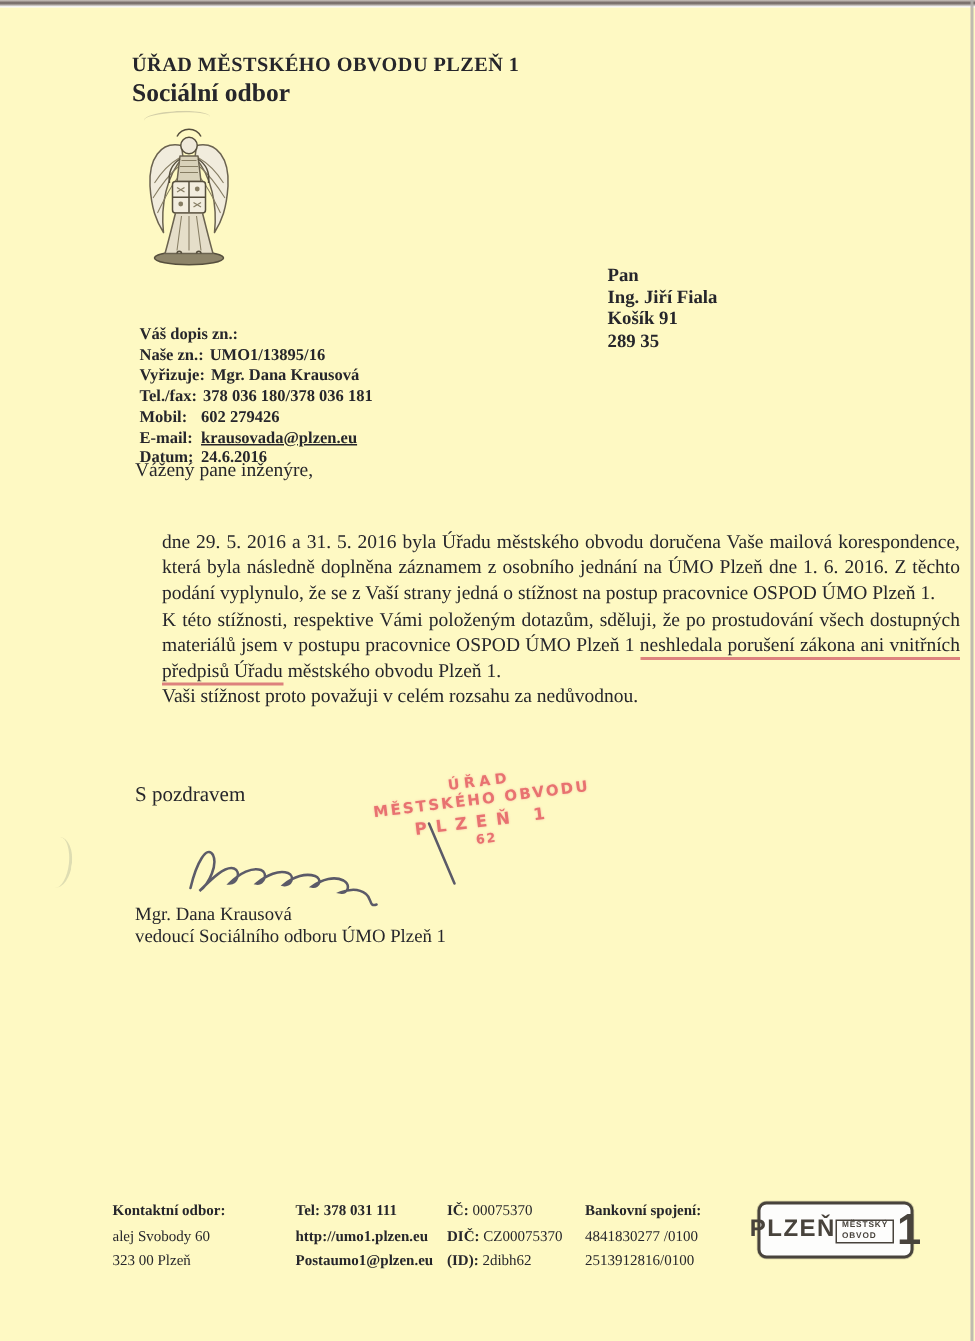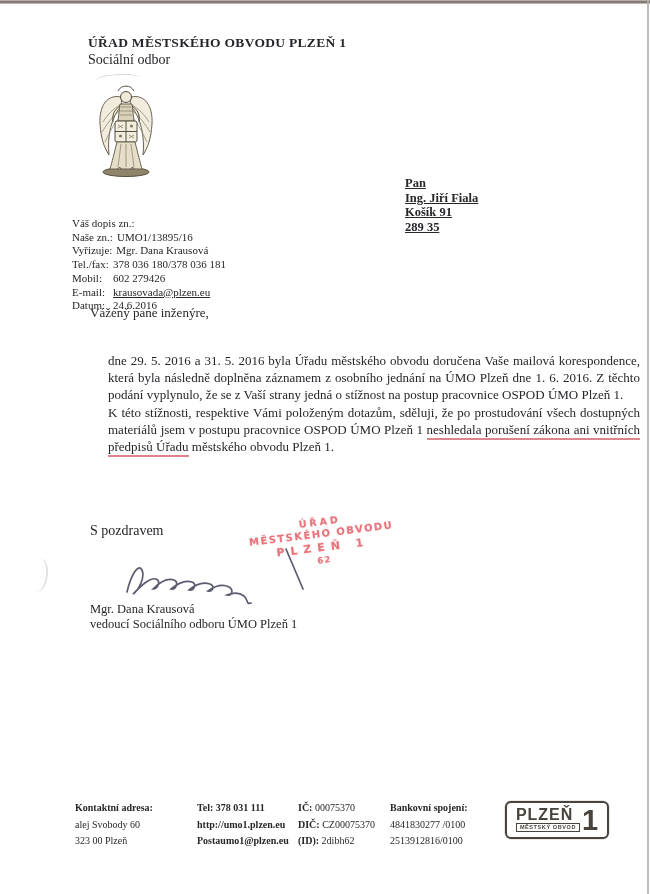--- a/index.html
+++ b/index.html
@@ -1,40 +1,40 @@
 <!DOCTYPE html>
 <html lang="cs"><head>
 <meta charset="utf-8">
 <style>
   html,body { margin:0; padding:0; background:#e9e7e4; }
   .page {
     position:relative; width:650px; height:894px; margin:0 auto;
-    background:#ffffff; overflow:hidden;
+    background:#fef9c3; overflow:hidden;
     font-family:"Liberation Serif", serif; color:#26262b;
   }
   
   .scan-top-edge { position:absolute; top:0; left:0; right:0; height:5px;
     background:linear-gradient(to bottom,#cdc5bf 0%,#6b615d 40%,#a59d98 62%,#fdfdfc 90%); }
   .scan-right-edge { position:absolute; top:0; right:1px; width:2px; height:100%; background:#b4b0ad; opacity:.85; }
   .scan-smudge-1 { position:absolute; left:96px; top:74px; width:44px; height:9px;
     border-top:1.5px solid rgba(120,118,112,.32); border-radius:50%; transform:rotate(-3deg); }
   .scan-smudge-2 { position:absolute; left:32px; top:558px; width:14px; height:34px;
     border-right:2px solid rgba(95,110,110,.2); border-radius:0 60% 60% 0 / 0 50% 50% 0; transform:rotate(6deg); }
 
   
   .office-title { position:absolute; left:88px; top:35px; font-size:13.5px; font-weight:bold; letter-spacing:.3px; }
-  .dept-title   { position:absolute; left:88px; top:52px; font-size:14px; font-weight:normal; }
+  .dept-title   { position:absolute; left:88px; top:52px; font-size:17px; font-weight:bold; }
 
   .emblem { position:absolute; left:94px; top:84px; width:64px; height:94px; }
 
   
-  .recipient { position:absolute; left:405px; top:176px; font-size:12.5px; font-weight:bold; line-height:14.5px;text-decoration:underline; }
-
-  
-  .meta { position:absolute; left:72px; top:217px; font-size:11px; line-height:13.7px; }
+  .recipient { position:absolute; left:405px; top:176px; font-size:12.5px; font-weight:bold; line-height:14.5px; }
+
+  
+  .meta { position:absolute; left:93px; top:217px; font-size:11px; line-height:13.7px;font-weight:bold; }
   .meta-row { display:flex; white-space:nowrap; }
   .meta-label { min-width:37px; padding-right:4px; }
   .meta-value { }
   .meta-email { text-decoration:underline; }
 
   
   .salutation { position:absolute; left:90px; top:305px; font-size:13px; }
   .body-text  { position:absolute; left:108px; top:352px; width:532px; font-size:13px;
     line-height:17.2px; text-align:justify; }
   .body-text p { margin:0; }
@@ -65,21 +65,21 @@
   .f-col-ids     { left:298px; }
   .f-col-bank    { left:390px; }
   .f-bold { font-weight:bold; }
 
   
   .logo { position:absolute; left:505px; top:801px; width:100px; height:34px;
     border:2.5px solid #48433c; border-radius:6px; background:#fdfdfc;
     display:flex; align-items:center; justify-content:center; gap:2px;
     font-family:"Liberation Sans", sans-serif; color:#48433c;
     box-shadow:0 0 0 .5px rgba(72,67,60,.25); }
-  .logo-left { display:flex; flex-direction:column; }
+  .logo-left { display:flex; flex-direction:row; align-items:center; }
   .logo-city { font-size:16px; font-weight:bold; letter-spacing:1px; line-height:14px; }
   .logo-district { font-size:5.5px; font-weight:bold; letter-spacing:.6px;
     border:1.2px solid #48433c; padding:0 3px; line-height:7px; margin-top:1px; }
   .logo-number { font-size:29px; font-weight:bold; line-height:29px; }
 </style>
 </head>
 <body>
 
 <div class="page">
 
@@ -150,20 +150,21 @@
       <span class="meta-label">Datum:</span>
       <span class="meta-value">24.6.2016</span>
     </div>
   </div>
 
   <div class="salutation">Vážený pane inženýre,</div>
 
   <div class="body-text">
     <p>dne 29. 5. 2016 a 31. 5. 2016 byla Úřadu městského obvodu doručena Vaše mailová korespondence, která byla následně doplněna záznamem z osobního jednání na ÚMO Plzeň dne 1. 6. 2016. Z těchto podání vyplynulo, že se z Vaší strany jedná o stížnost na postup pracovnice OSPOD ÚMO Plzeň 1.</p>
     <p><span>K této stížnosti, respektive Vámi položeným dotazům, sděluji, že po prostudování všech dostupných materiálů jsem v postupu pracovnice OSPOD ÚMO Plzeň 1 </span><span class="red-underline">neshledala porušení zákona ani vnitřních předpisů Úřadu</span><span> městského obvodu Plzeň 1.</span></p>
+    <p>Vaši stížnost proto považuji v celém rozsahu za nedůvodnou.</p>
   </div>
 
   <div class="closing">S pozdravem</div>
 
   <div class="stamp">
     <div class="stamp-l1">ÚŘAD</div>
     <div class="stamp-l2">MĚSTSKÉHO OBVODU</div>
     <div class="stamp-l3">PLZEŇ 1</div>
     <div class="stamp-l4">62</div>
   </div>
@@ -173,21 +174,21 @@
       <path d="M14 55 C18 38 25 26 29 33 C32 39 27 52 20 57 C28 49 37 40 43 42 C48 44 45 52 40 52 C47 45 55 41 61 43 C66 45 63 53 58 52 C65 46 73 43 79 45 C84 47 81 54 76 53 C83 47 91 45 97 47 C102 49 100 55 95 54 C102 49 110 47 116 50 C121 53 119 59 114 58 C119 56 126 55 131 59 C135 62 133 68 138 66"></path>
       <path d="M173 12 C178 24 184 38 190 52"></path>
     </g>
   </svg>
 
   <div class="signer-name">Mgr. Dana Krausová</div>
   <div class="signer-title">vedoucí Sociálního odboru ÚMO Plzeň 1</div>
 
   <div class="footer">
     <div class="f-col f-col-address">
-      <div class="f-bold">Kontaktní adresa:</div>
+      <div class="f-bold">Kontaktní odbor:</div>
       <div>alej Svobody 60</div>
       <div>323 00  Plzeň</div>
     </div>
     <div class="f-col f-col-contact">
       <div>Tel:  378  031 111</div>
       <div>http://umo1.plzen.eu</div>
       <div>Postaumo1@plzen.eu</div>
     </div>
     <div class="f-col f-col-ids">
       <div><span class="f-bold">IČ:</span> <span>00075370</span></div>

